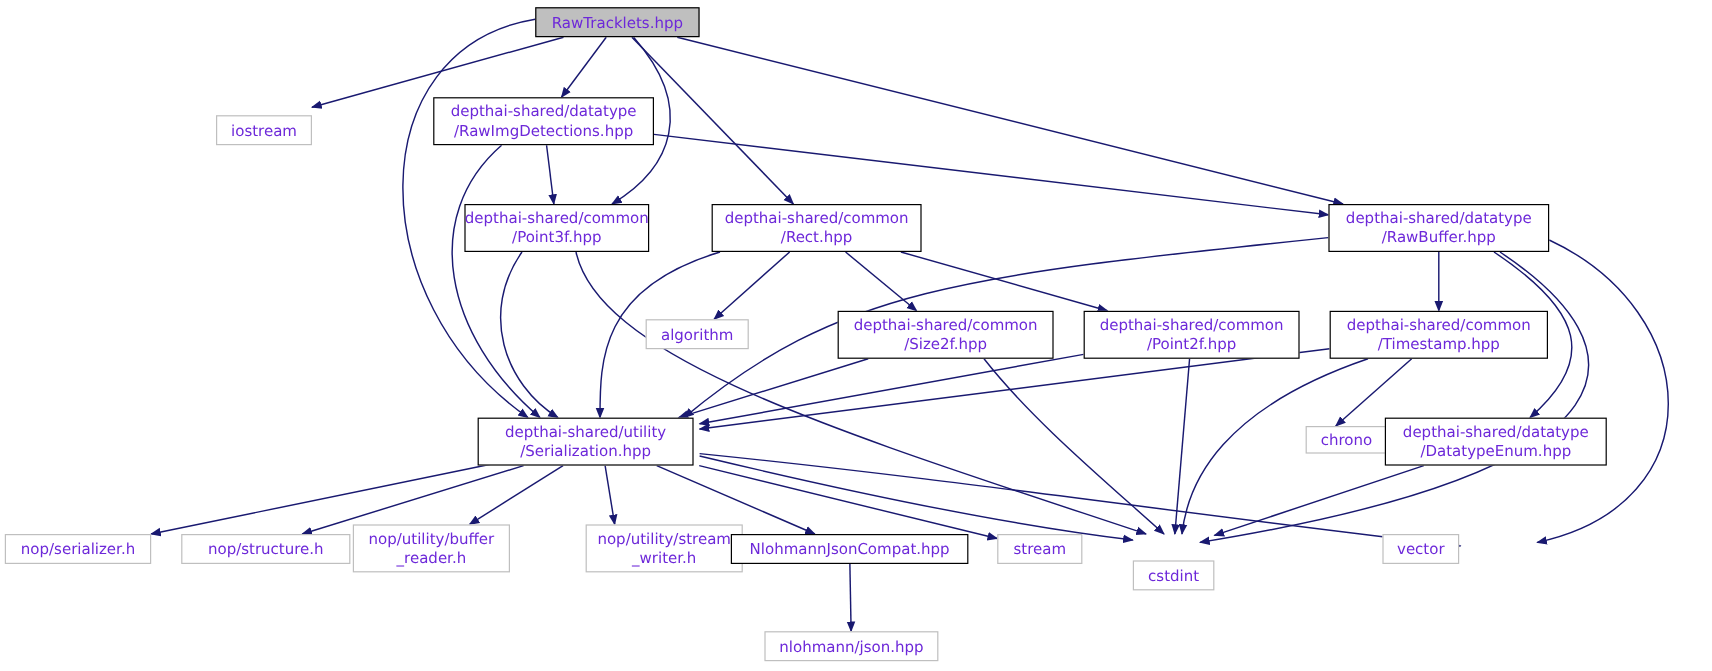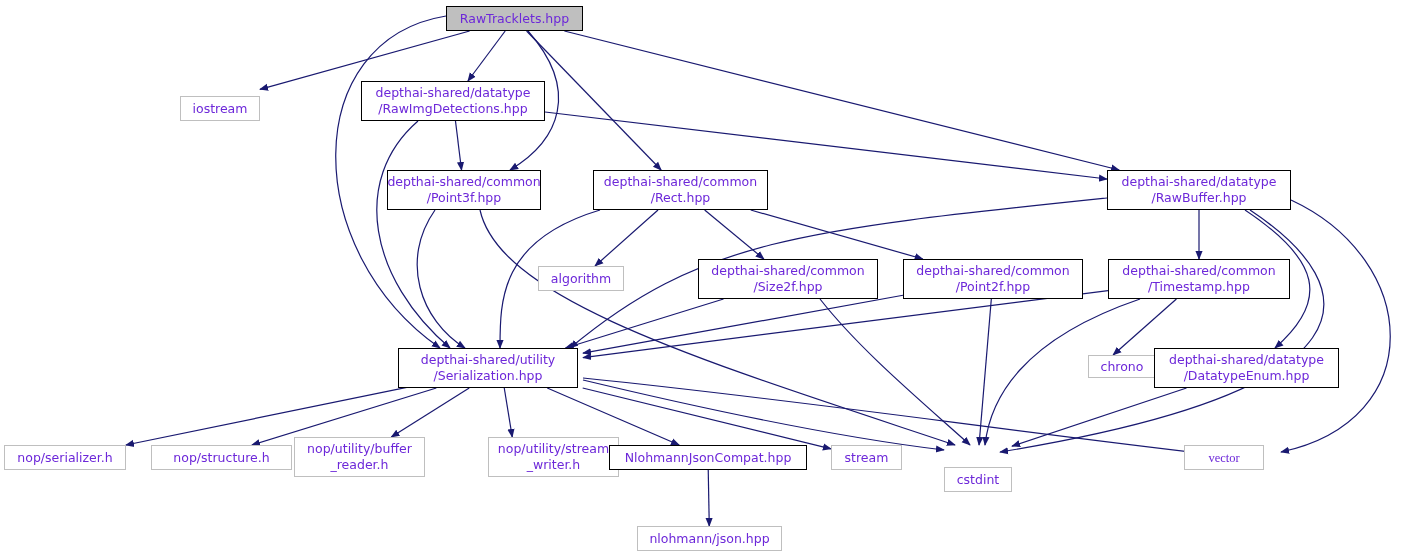--- a/index.html
+++ b/index.html
@@ -129,19 +129,19 @@
   </div>
   <div class="node" style="left: 609px; top: 445px; width: 198px; height: 25px;">
     <span>NlohmannJsonCompat.hpp</span>
   </div>
   <div class="node ext" style="left: 831px; top: 445px; width: 71px; height: 25px;">
     <span>stream</span>
   </div>
   <div class="node ext" style="left: 944px; top: 445px; width: 68px; height: 25px; margin-top: 22px;">
     <span>cstdint</span>
   </div>
-  <div class="node ext" style="left: 1184px; top: 445px; width: 80px; height: 25px; font-family: Liberation Serif, serif;">
+  <div class="node ext" style="left: 1152px; top: 445px; width: 64px; height: 25px;">
     <span>vector</span>
   </div>
   <div class="node ext" style="left: 637px; top: 526px; width: 145px; height: 25px;">
     <span>nlohmann/json.hpp</span>
   </div>
 </div>
 
 </body></html>

